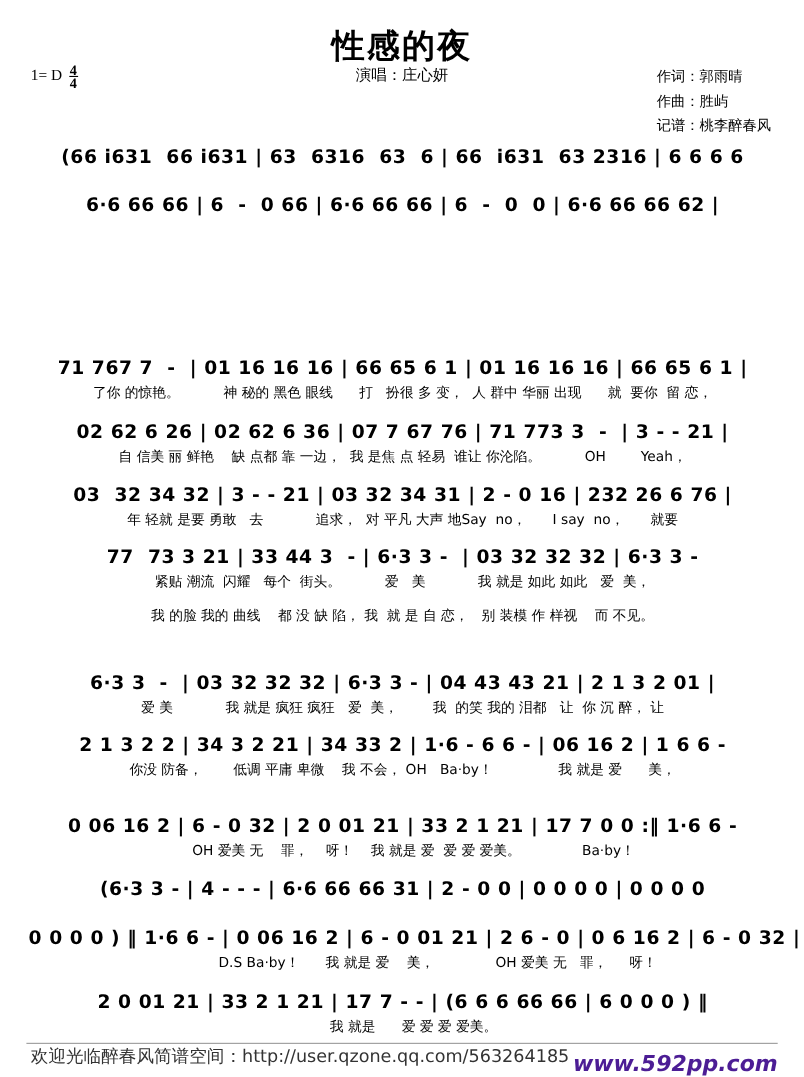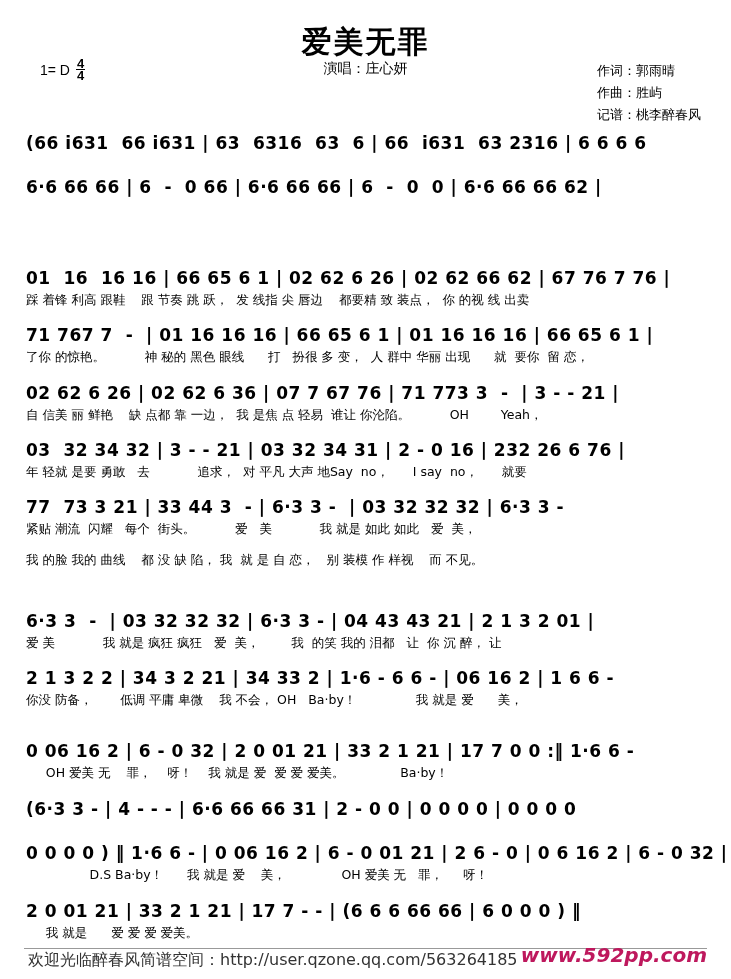--- a/index.html
+++ b/index.html
@@ -28,41 +28,42 @@
     font-size:14px;
   }
   .credits{
     position:absolute;top:60px;right:30px;
     font-family:"DejaVu Sans", sans-serif;
     font-size:13px;
     line-height:22px;
     text-align:left;
   }
   .keysig{
-    position:absolute;top:58px;left:40px;
-    font-family:Liberation Sans, sans-serif;
+    position:absolute;top:58px;left:28px;
+    font-family:Liberation Serif, serif;
     font-size:14px;
     display:flex;align-items:center;
   }
   .keysig .frac{
     display:inline-block;
     margin-left:6px;
     text-align:center;
     line-height:11px;
     font-size:13px;
     font-weight:bold;
     vertical-align:middle;
   }
   .keysig .frac span{display:block;}
   .keysig .frac .num{border-bottom:1px solid #000;padding:0 1px;}
 
   .staff{
     position:absolute;
     left:26px;
     width:680px;
+    text-align:center;
   }
   .numline{
     font-family:"DejaVu Sans", sans-serif;
     font-size:17px;
     font-weight:bold;
     letter-spacing:0.5px;
     white-space:pre;
     line-height:26px;
     height:26px;
   }
@@ -74,39 +75,39 @@
     height:18px;
     letter-spacing:0px;
   }
   .footer-left{
     position:absolute;left:28px;bottom:8px;
     font-family:"DejaVu Sans", sans-serif;
     font-size:16px;
     color:#333;
   }
   .footer-right{
-    position:absolute;right:24px;bottom:12px;
+    position:absolute;right:24px;bottom:0;
     font-family:"DejaVu Sans", sans-serif;
     font-size:20px;
     font-weight:bold;
     font-style:italic;
-    color:#be185d;
+    color:#4c1d95;
   }
   .hr{
     position:absolute;left:24px;right:24px;bottom:30px;
     border-top:1px solid #999;
     height:0;
   }
 </style>
 </head>
 <body>
 
 <div class="sheet">
 
-  <div class="title">爱美无罪</div>
+  <div class="title">性感的夜</div>
   <div class="singer">演唱：庄心妍</div>
 
   <div class="credits">
     <div>作词：郭雨晴</div>
     <div>作曲：胜屿</div>
     <div>记谱：桃李醉春风</div>
   </div>
 
   <div class="keysig">
     <span>1= D</span>
@@ -116,24 +117,20 @@
     </span>
   </div>
 
   <div class="staff" style="top:130px">
     <div class="numline">(66 i631  66 i631 | 63  6316  63  6 | 66  i631  63 2316 | 6 6 6 6</div>
     <div class="lyricline"></div>
   </div>
   <div class="staff" style="top:174px">
     <div class="numline">6·6 66 66 | 6  -  0 66 | 6·6 66 66 | 6  -  0  0 | 6·6 66 66 62 |</div>
     <div class="lyricline"></div>
-  </div>
-  <div class="staff" style="top:265px">
-    <div class="numline">01  16  16 16 | 66 65 6 1 | 02 62 6 26 | 02 62 66 62 | 67 76 7 76 |</div>
-    <div class="lyricline">踩 着锋 利高 跟鞋    跟 节奏 跳 跃，  发 线指 尖 唇边    都要精 致 装点，  你 的视 线 出卖</div>
   </div>
   <div class="staff" style="top:322px">
     <div class="numline">71 767 7  -  | 01 16 16 16 | 66 65 6 1 | 01 16 16 16 | 66 65 6 1 |</div>
     <div class="lyricline">了你 的惊艳。          神 秘的 黑色 眼线      打   扮很 多 变，  人 群中 华丽 出现      就  要你  留 恋，</div>
   </div>
   <div class="staff" style="top:380px">
     <div class="numline">02 62 6 26 | 02 62 6 36 | 07 7 67 76 | 71 773 3  -  | 3 - - 21 |</div>
     <div class="lyricline">自 信美 丽 鲜艳    缺 点都 靠 一边，  我 是焦 点 轻易  谁让 你沦陷。          OH        Yeah，</div>
   </div>
   <div class="staff" style="top:437px">

